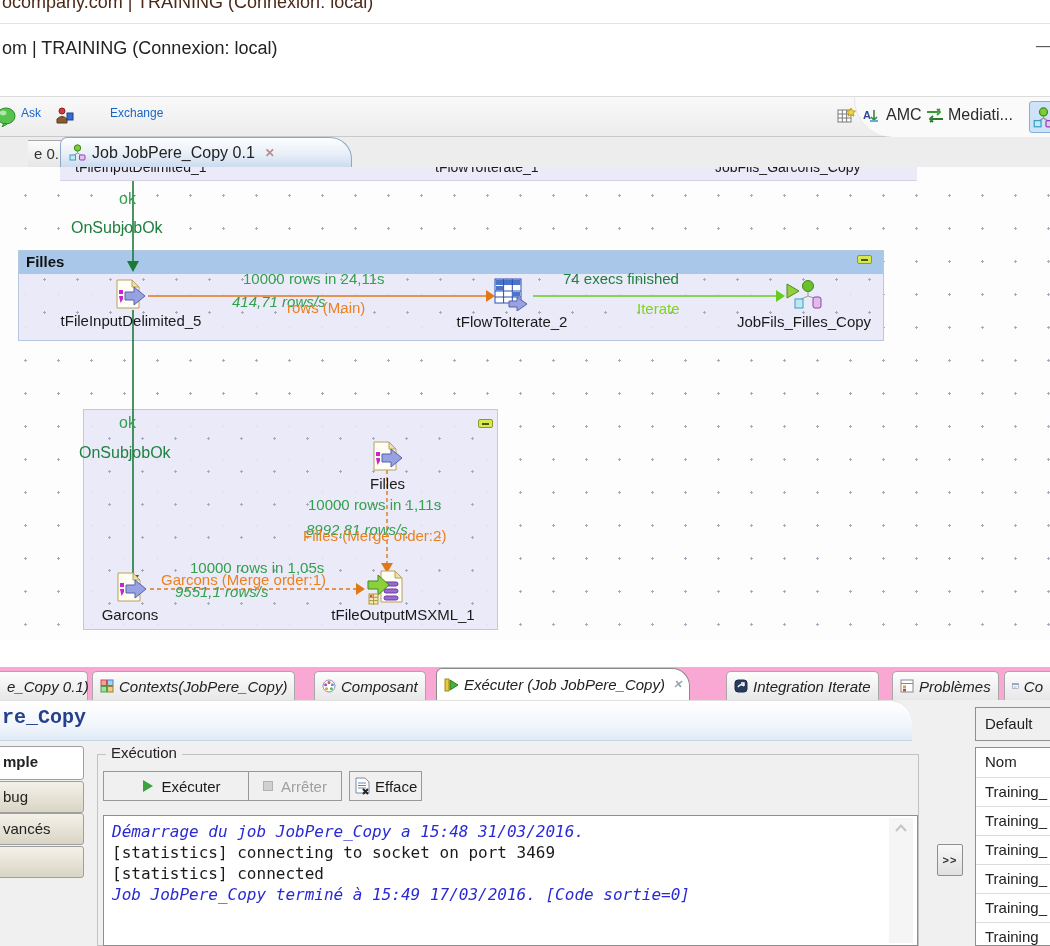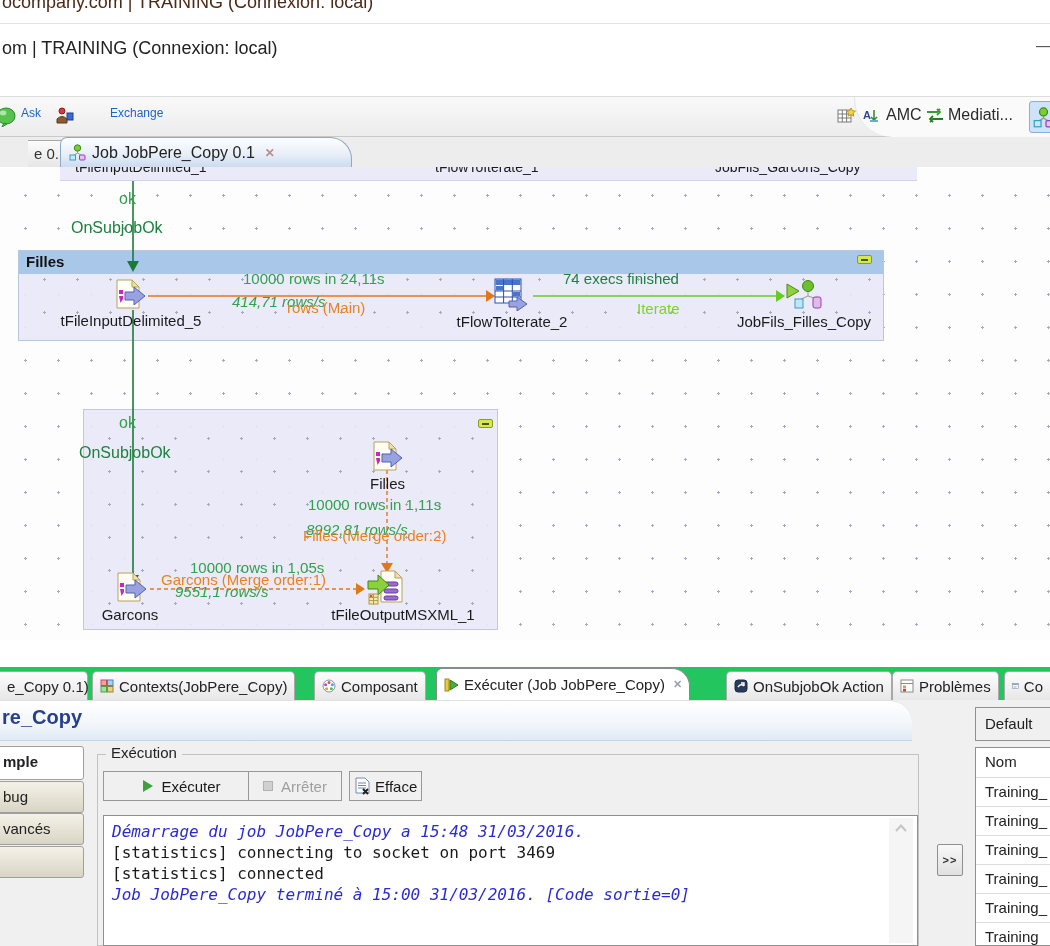--- a/index.html
+++ b/index.html
@@ -66,36 +66,36 @@
 
   
   .code-row { position:absolute; left:0; top:640px; width:1050px; height:27px; background:#fff;
               border-top:2px solid #15803d;margin-top:32px; }
   .code-tab { position:absolute; top:0; height:24px; font-size:15px; color:#222; padding:2px 8px 0 8px;
               border-right:1px solid #b9b9b9; }
   .code-row .band { position:absolute; left:0; top:23px; width:1050px; height:4px;
                     background:linear-gradient(180deg,#c9d7e6,#9db6d2); }
 
   
-  .btabs { position:absolute; left:0; top:667px; width:1050px; height:33px; background:#22c55e; }
+  .btabs { position:absolute; left:0; top:667px; width:1050px; height:33px; background:#f9a8d4;font-style:italic; }
   .btab { position:absolute; top:4px; height:29px; background:linear-gradient(180deg,#fdfdfd,#e7e7e7);
           border:1px solid #a8a8a8; border-bottom:none; border-radius:5px 5px 0 0;
           display:flex; align-items:center; gap:5px; padding:0 7px; font-size:15px; color:#222;
           white-space:nowrap; }
   .btab.cut-l { border-left:none; border-radius:0 5px 0 0; }
   .btab.cut-r { border-right:none; border-radius:5px 0 0 0; }
   .btab.active { top:1px; height:32px; background:#fff; border:1px solid #8a8a8a; border-bottom:none;
                  border-radius:6px 18px 0 0; z-index:2; }
   .btab .x { font-size:11px; color:#9aa4ae; font-weight:bold; margin-left:3px; }
 
   
   .run-bg { position:absolute; left:0; top:700px; width:1050px; height:246px; background:#f0f0f0; }
   .run-hdr { position:absolute; left:0; top:700px; width:912px; height:41px;
              background:linear-gradient(180deg,#ffffff 0%,#f2f6fb 60%,#dfeaf5 100%);
-             border-bottom:1px solid #c3d4e6; border-top-right-radius:22px; border-top:1px solid #e0e0e0; }
+             border-bottom:1px solid #c3d4e6; border-top-right-radius:22px; border-top:1px solid #e0e0e0;font-family:Liberation Mono, monospace; }
   .run-title { position:absolute; left:2px; top:5px; font-size:20px; font-weight:bold; color:#26418c; }
   .side-tab { position:absolute; left:-16px; width:100px; height:32px;
               background:linear-gradient(180deg,#f4f1e8,#d9d5c5); border:1px solid #9f9f9f;
               border-radius:0 3px 3px 0; font-size:15px; color:#222; padding:6px 0 0 18px; }
   .side-tab.sel { background:#fff; font-weight:bold; z-index:2; }
   .grp { position:absolute; left:97px; top:754px; width:822px; height:192px; border:1px solid #c2c2c2; }
   .grp-legend { position:absolute; left:106px; top:744px; font-size:15px; color:#222; background:#f0f0f0;
                 padding:0 5px; z-index:2; }
   .btn { position:absolute; top:771px; height:30px; background:#f0f0f0; border:1px solid #989898;
          display:flex; align-items:center; justify-content:center; gap:8px; font-size:15px; color:#1a1a1a; }
@@ -338,21 +338,21 @@
         <path d="M6 2 l8 5 -8 5 z" fill="#4cae3c" stroke="#2a7a1e"></path>
       </svg>
       <span>Exécuter (Job JobPere_Copy)</span>
       <span class="x">✕</span>
     </div>
     <div class="btab" style="left:726px;">
       <svg width="14" height="14" viewBox="0 0 14 14">
         <rect x="1" y="1" width="12" height="12" rx="3" fill="#2a3a5a" stroke="#1a2a4a"></rect>
         <path d="M4 8 q3 -4 6 -1 M10 7 v-3 h-3" stroke="#fff" stroke-width="1.4" fill="none"></path>
       </svg>
-      <span>OnSubjobOk Action</span>
+      <span>Integration Iterate</span>
     </div>
     <div class="btab" style="left:892px;">
       <svg width="14" height="14" viewBox="0 0 14 14">
         <rect x="1" y="1" width="12" height="12" fill="#fff" stroke="#8a8a8a"></rect>
         <path d="M1 4.5 h12" stroke="#8a8a8a"></path>
         <rect x="3" y="6.5" width="3" height="3" fill="#e0a030"></rect>
         <rect x="3" y="10" width="3" height="2.5" fill="#d04040"></rect>
       </svg>
       <span>Problèmes</span>
     </div>
@@ -393,21 +393,21 @@
       <path d="M3 6 h8 M3 8.5 h8 M3 11 h8" stroke="#6a8ab8"></path>
       <path d="M8 12 l5 5 M13 12 l-5 5" stroke="#222" stroke-width="2"></path>
     </svg>
     <span>Efface</span>
   </div>
 
   <div class="console">
     <div class="con-line info">Démarrage du job JobPere_Copy a 15:48 31/03/2016.</div>
     <div class="con-line">[statistics] connecting to socket on port 3469</div>
     <div class="con-line">[statistics] connected</div>
-    <div class="con-line info">Job JobPere_Copy terminé à 15:00 31/03/2016.  [Code sortie=0]</div>
+    <div class="con-line info">Job JobPere_Copy terminé à 15:49 17/03/2016.  [Code sortie=0]</div>
   </div>
   <div class="con-scroll">
     <svg width="12" height="8" viewBox="0 0 12 8">
       <path d="M1 7 l5 -5.5 5 5.5" stroke="#c4c4c4" stroke-width="2" fill="none"></path>
     </svg>
   </div>
 
   <div class="expand-btn">&gt;&gt;</div>
 
   <div class="ctx-tab">Default</div>

